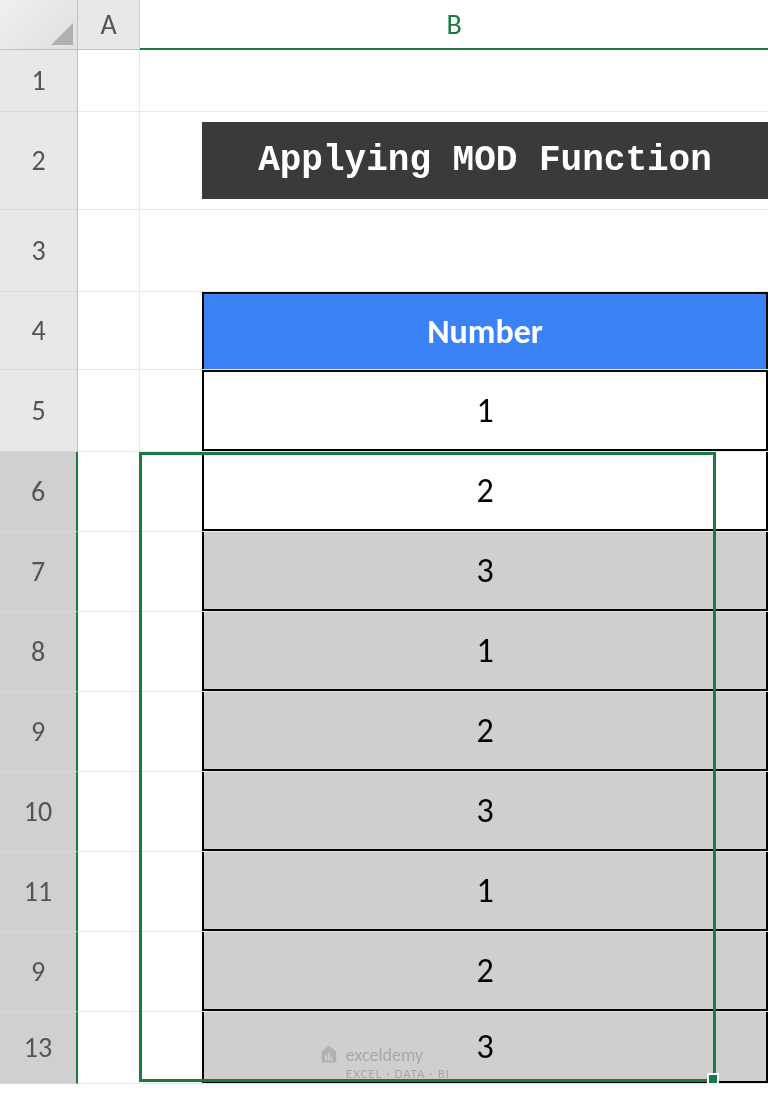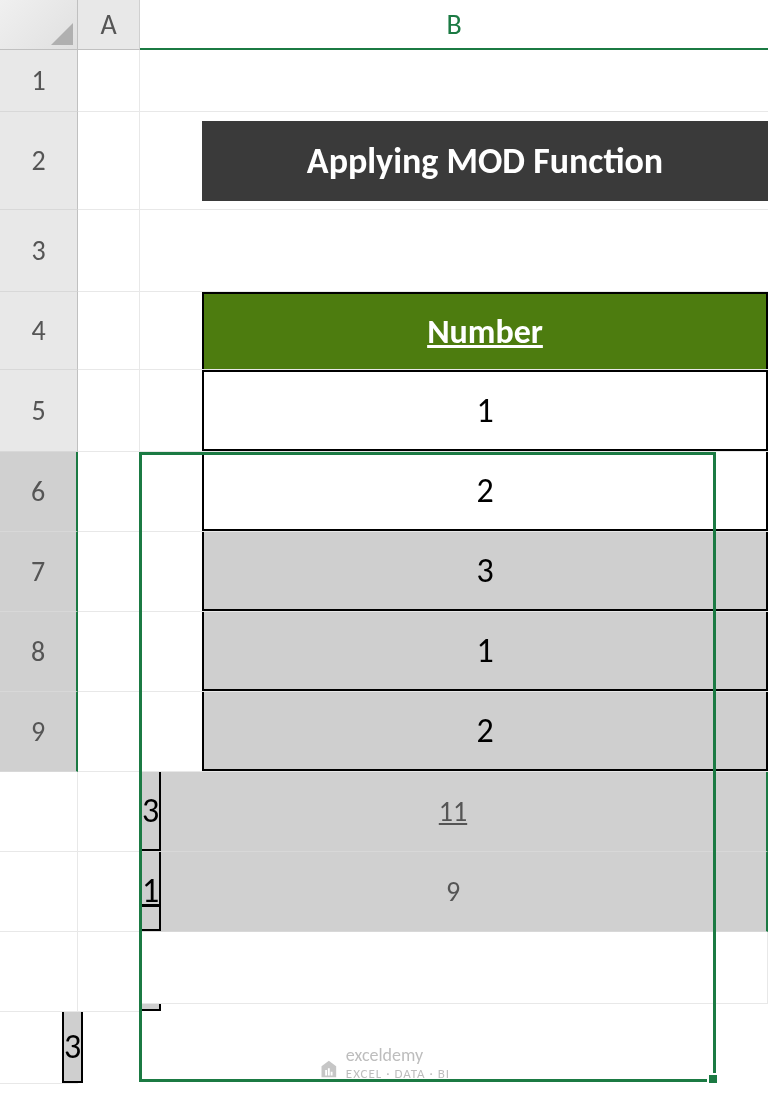--- a/index.html
+++ b/index.html
@@ -82,45 +82,44 @@
     .row-1 { height: 62px; }
     .row-2 { height: 98px; }
     .row-3 { height: 82px; }
     .row-4 { height: 78px; }
     .row-5 { height: 82px; }
     .row-6 { height: 80px; }
     .row-7 { height: 80px; }
     .row-8 { height: 80px; }
     .row-9 { height: 80px; }
     .row-10 { height: 80px; }
-    .row-11 { height: 80px; text-decoration: underline; }
+    .row-11 { height: 80px; }
     .row-12 { height: 80px; }
     .row-13 { height: 72px; }
     .title-box {
       background: #3a3a3a;
       color: #ffffff;
       font-weight: bold;
       font-size: 36px;
       padding: 18px 30px;
       width: 575px;
       text-align: center;
     }
     .table-header {
-      background: #4d7c0f;
+      background: #3b82f6;
       color: #ffffff;
       font-weight: bold;
       font-size: 34px;
       width: 575px;
       height: 100%;
       display: flex;
       align-items: center;
       justify-content: center;
       border: 2px solid #000;
       border-bottom: none;
-      text-decoration: underline;
     }
     .table-cell {
       background: #ffffff;
       color: #000;
       font-size: 34px;
       width: 575px;
       height: 100%;
       display: flex;
       align-items: center;
       justify-content: center;
@@ -130,20 +129,21 @@
     }
     .table-cell.first {
       border-top: 2px solid #000;
     }
     .table-cell.selected-fill {
       background: #cfcfcf;
     }
     .cell-b2 {
       justify-content: flex-start;
       padding-left: 62px;
+      font-family: Liberation Mono, monospace;
     }
     .cell-b4, .cell-b5, .cell-b6, .cell-b7, .cell-b8, .cell-b9, .cell-b10, .cell-b11, .cell-b12, .cell-b13 {
       justify-content: flex-start;
       padding-left: 62px;
     }
     .selection-border {
       position: absolute;
       border: 3px solid #1b7a43;
       pointer-events: none;
       z-index: 10;
@@ -166,21 +166,21 @@
     }
     .watermark {
       position: absolute;
       bottom: 12px;
       left: 50%;
       transform: translateX(-50%);
       font-size: 18px;
       color: #888;
       opacity: 0.55;
       display: flex;
-      align-items: flex-end;
+      align-items: flex-start;
       gap: 6px;
       z-index: 5;
     }
     .watermark-sub {
       font-size: 13px;
       letter-spacing: 1px;
     }
   </style>
 </head>
 <body>
@@ -223,34 +223,36 @@
     <div class="row-header row-8 selected">8</div>
     <div class="cell row-8" style="border-right: 1px solid rgb(232, 232, 232);"></div>
     <div class="cell row-8 cell-b8">
     <div class="table-cell selected-fill">1</div>
   </div>
     <div class="row-header row-9 selected">9</div>
     <div class="cell row-9" style="border-right: 1px solid rgb(232, 232, 232);"></div>
     <div class="cell row-9 cell-b9">
     <div class="table-cell selected-fill">2</div>
   </div>
+    <div class="row-header row-10 selected">10</div>
     <div class="cell row-10" style="border-right: 1px solid rgb(232, 232, 232);"></div>
     <div class="cell row-10 cell-b10">
     <div class="table-cell selected-fill">3</div>
   </div>
     <div class="row-header row-11 selected">11</div>
     <div class="cell row-11" style="border-right: 1px solid rgb(232, 232, 232);"></div>
     <div class="cell row-11 cell-b11">
     <div class="table-cell selected-fill">1</div>
   </div>
     <div class="row-header row-12 selected">9</div>
     <div class="cell row-12" style="border-right: 1px solid rgb(232, 232, 232);"></div>
     <div class="cell row-12 cell-b12">
     <div class="table-cell selected-fill">2</div>
   </div>
+    <div class="row-header row-13 selected">13</div>
     <div class="cell row-13" style="border-right: 1px solid rgb(232, 232, 232);"></div>
     <div class="cell row-13 cell-b13">
     <div class="table-cell selected-fill">3</div>
   </div>
   </div>
 
 <div class="selection-border selection-b6-b13">
   <div class="fill-handle"></div>
 </div>
 

